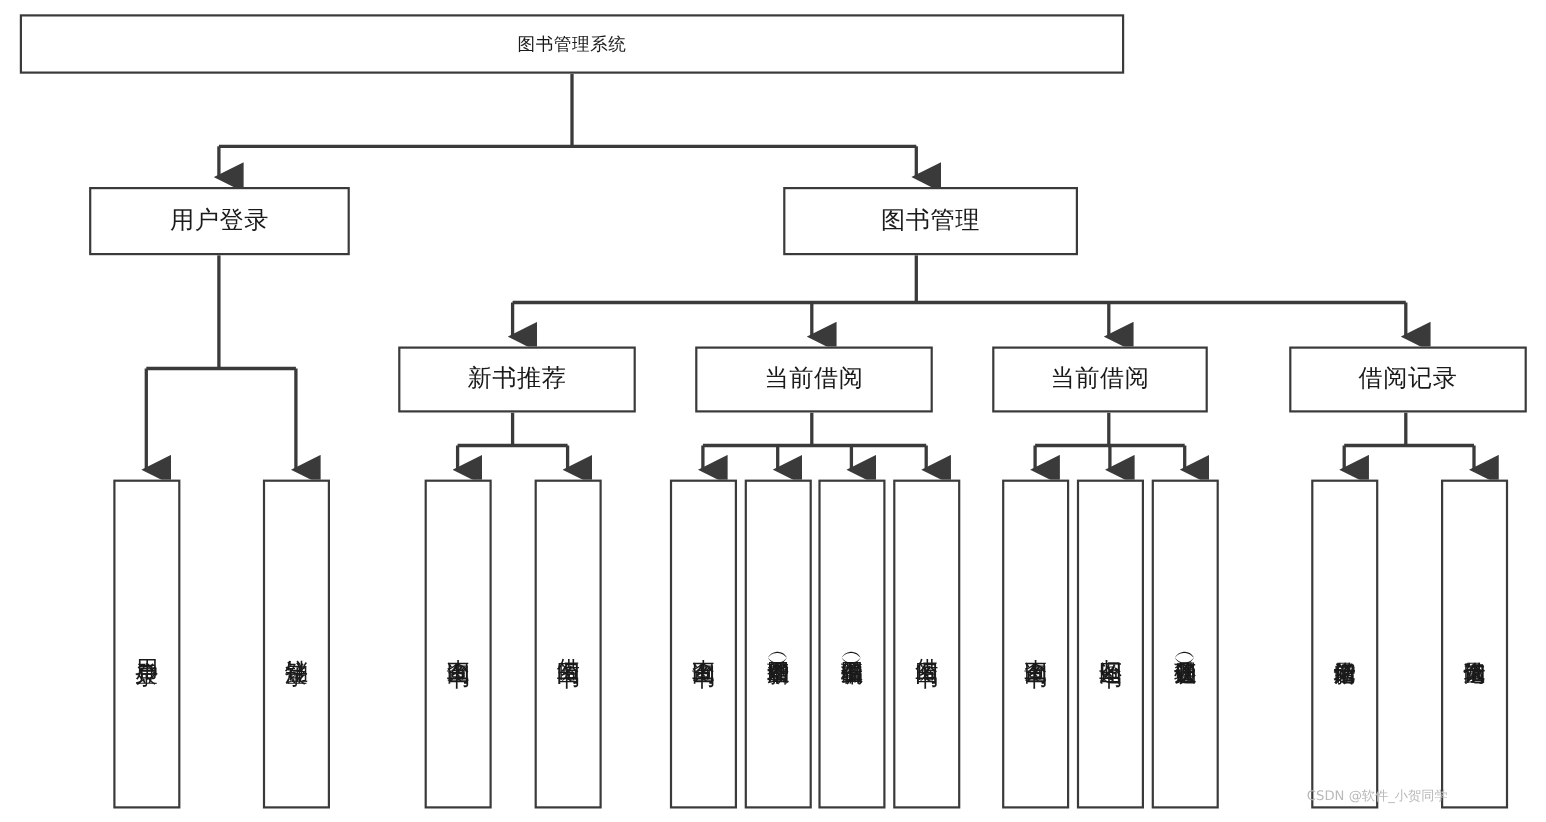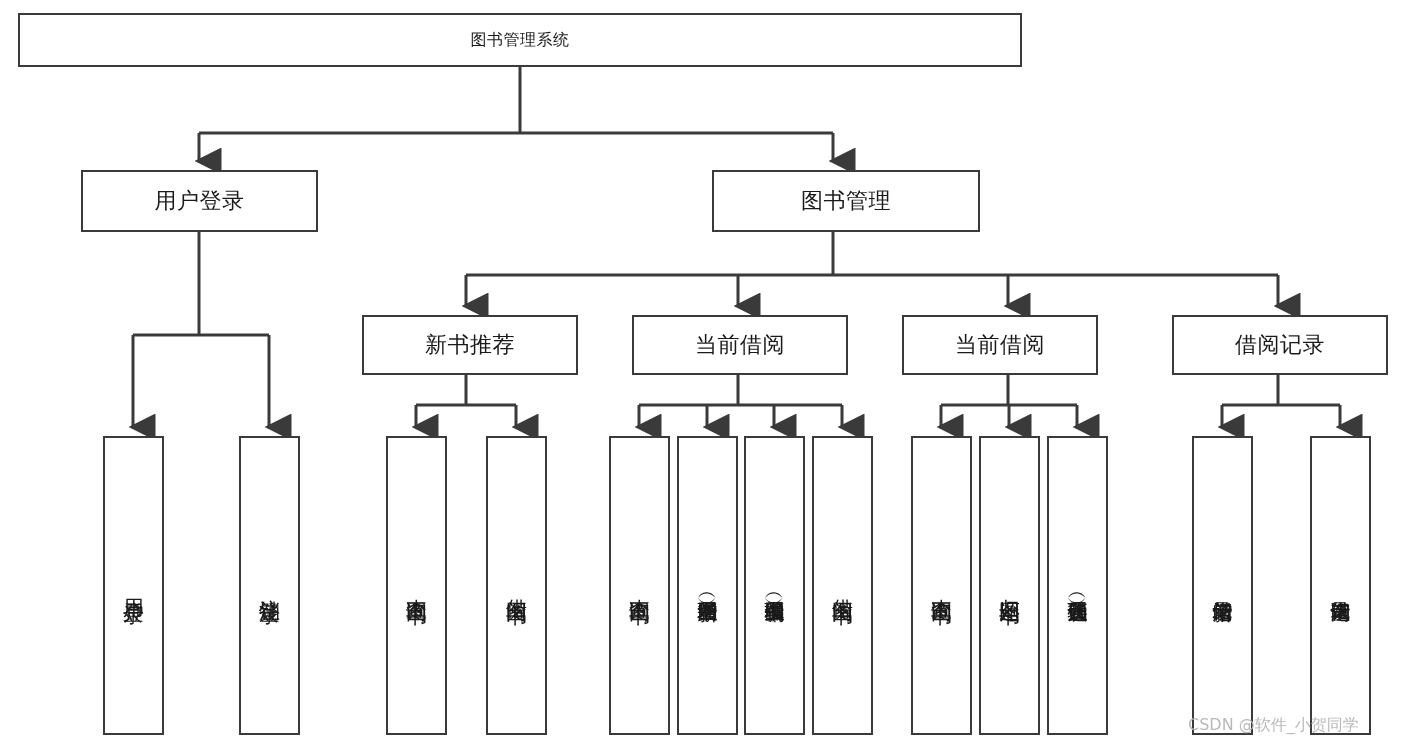--- a/index.html
+++ b/index.html
@@ -62,21 +62,21 @@
     line-height: 1.15;
     letter-spacing: 2px;
     white-space: nowrap;
   }
   .node.v.tight .lbl {
     font-size: 20px;
     letter-spacing: 0px;
   }
   .watermark {
     position: absolute;
-    font-size: 16px;
+    font-size: 12px;
     color: #b9b9b9;
     white-space: nowrap;
     user-select: none;
   }
 </style>
 </head>
 <body>
 
 <div id="canvas">
 

